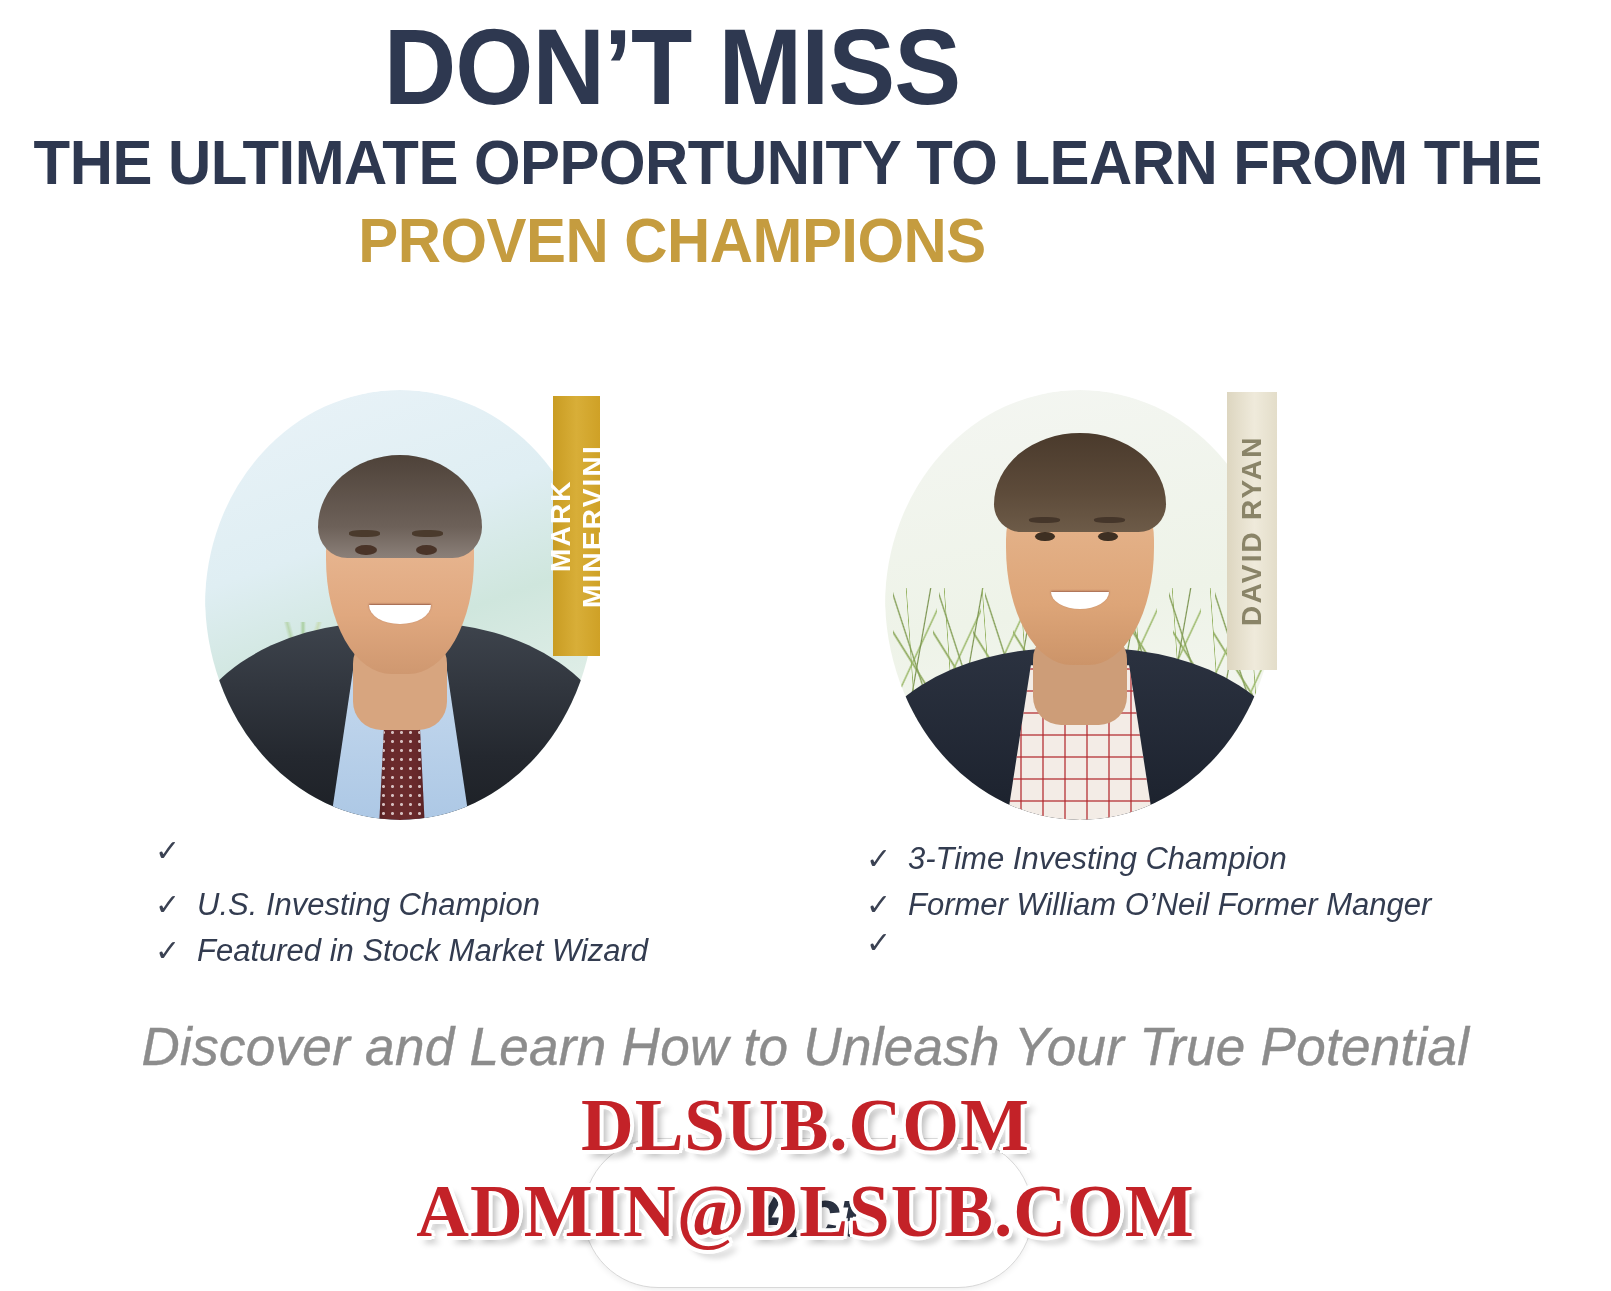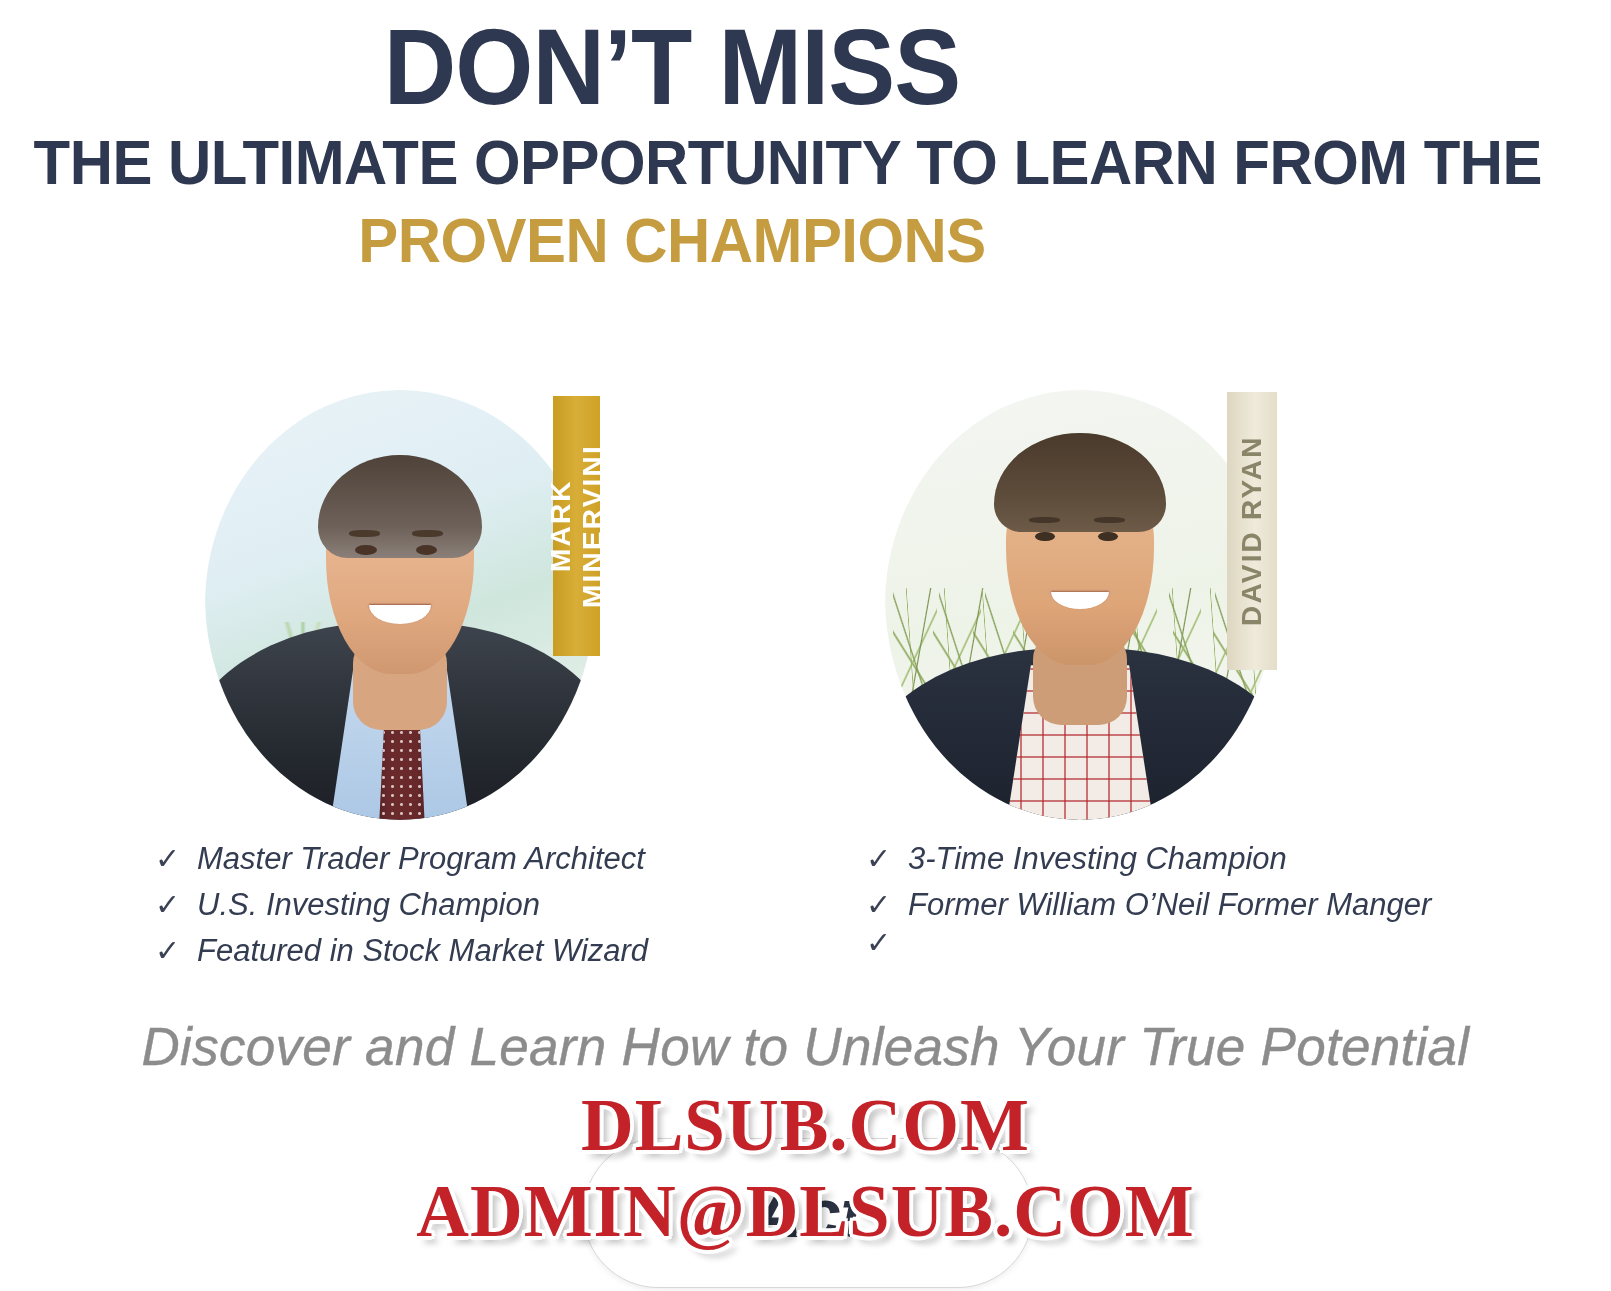--- a/index.html
+++ b/index.html
@@ -466,21 +466,20 @@
     </div>
     <div id="name-banner-2" class="name-banner">DAVID RYAN</div>
   </div>
 </div>
 
 <div id="bullets-row">
 
   <div id="bullet-col-1" class="bullet-col">
     <div class="bullet-item">
       <span class="check-icon">✓</span>
-      <span class="bullet-text">Master Trader Program Architect</span>
     </div>
     <div class="bullet-item">
       <span class="check-icon">✓</span>
       <span class="bullet-text">U.S. Investing Champion</span>
     </div>
     <div class="bullet-item">
       <span class="check-icon">✓</span>
       <span class="bullet-text">Featured in Stock Market Wizard</span>
     </div>
   </div>

